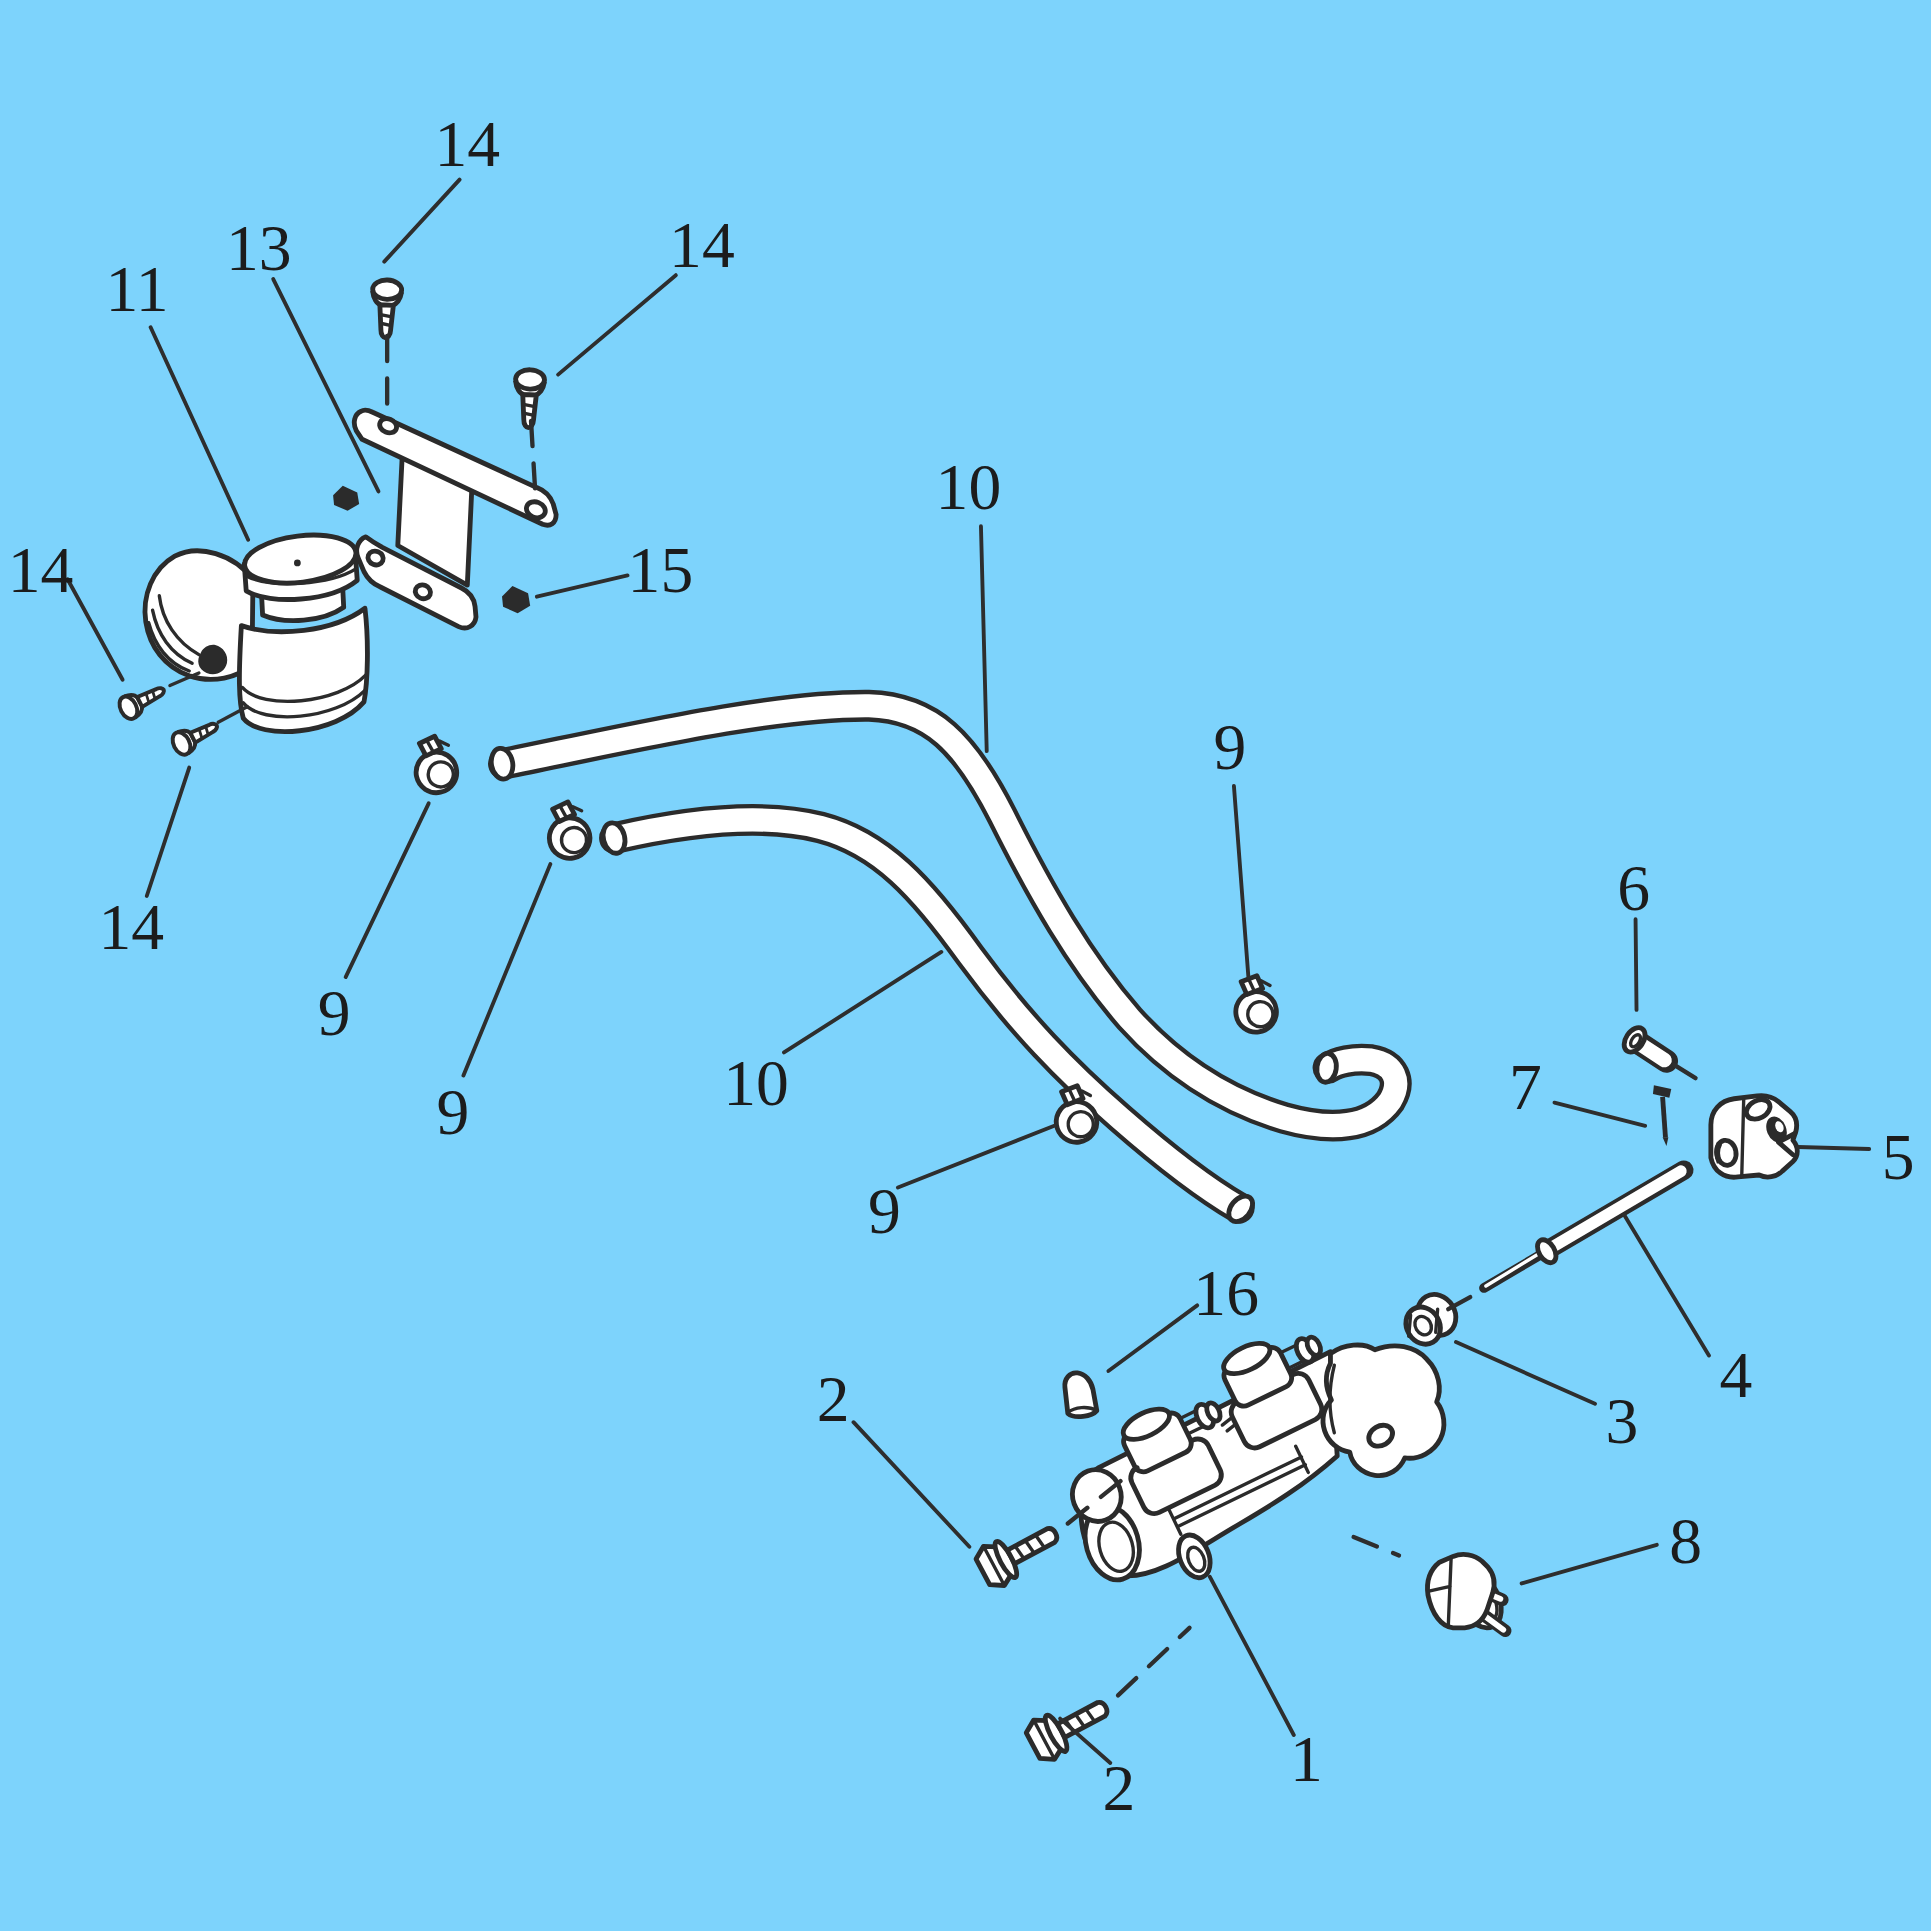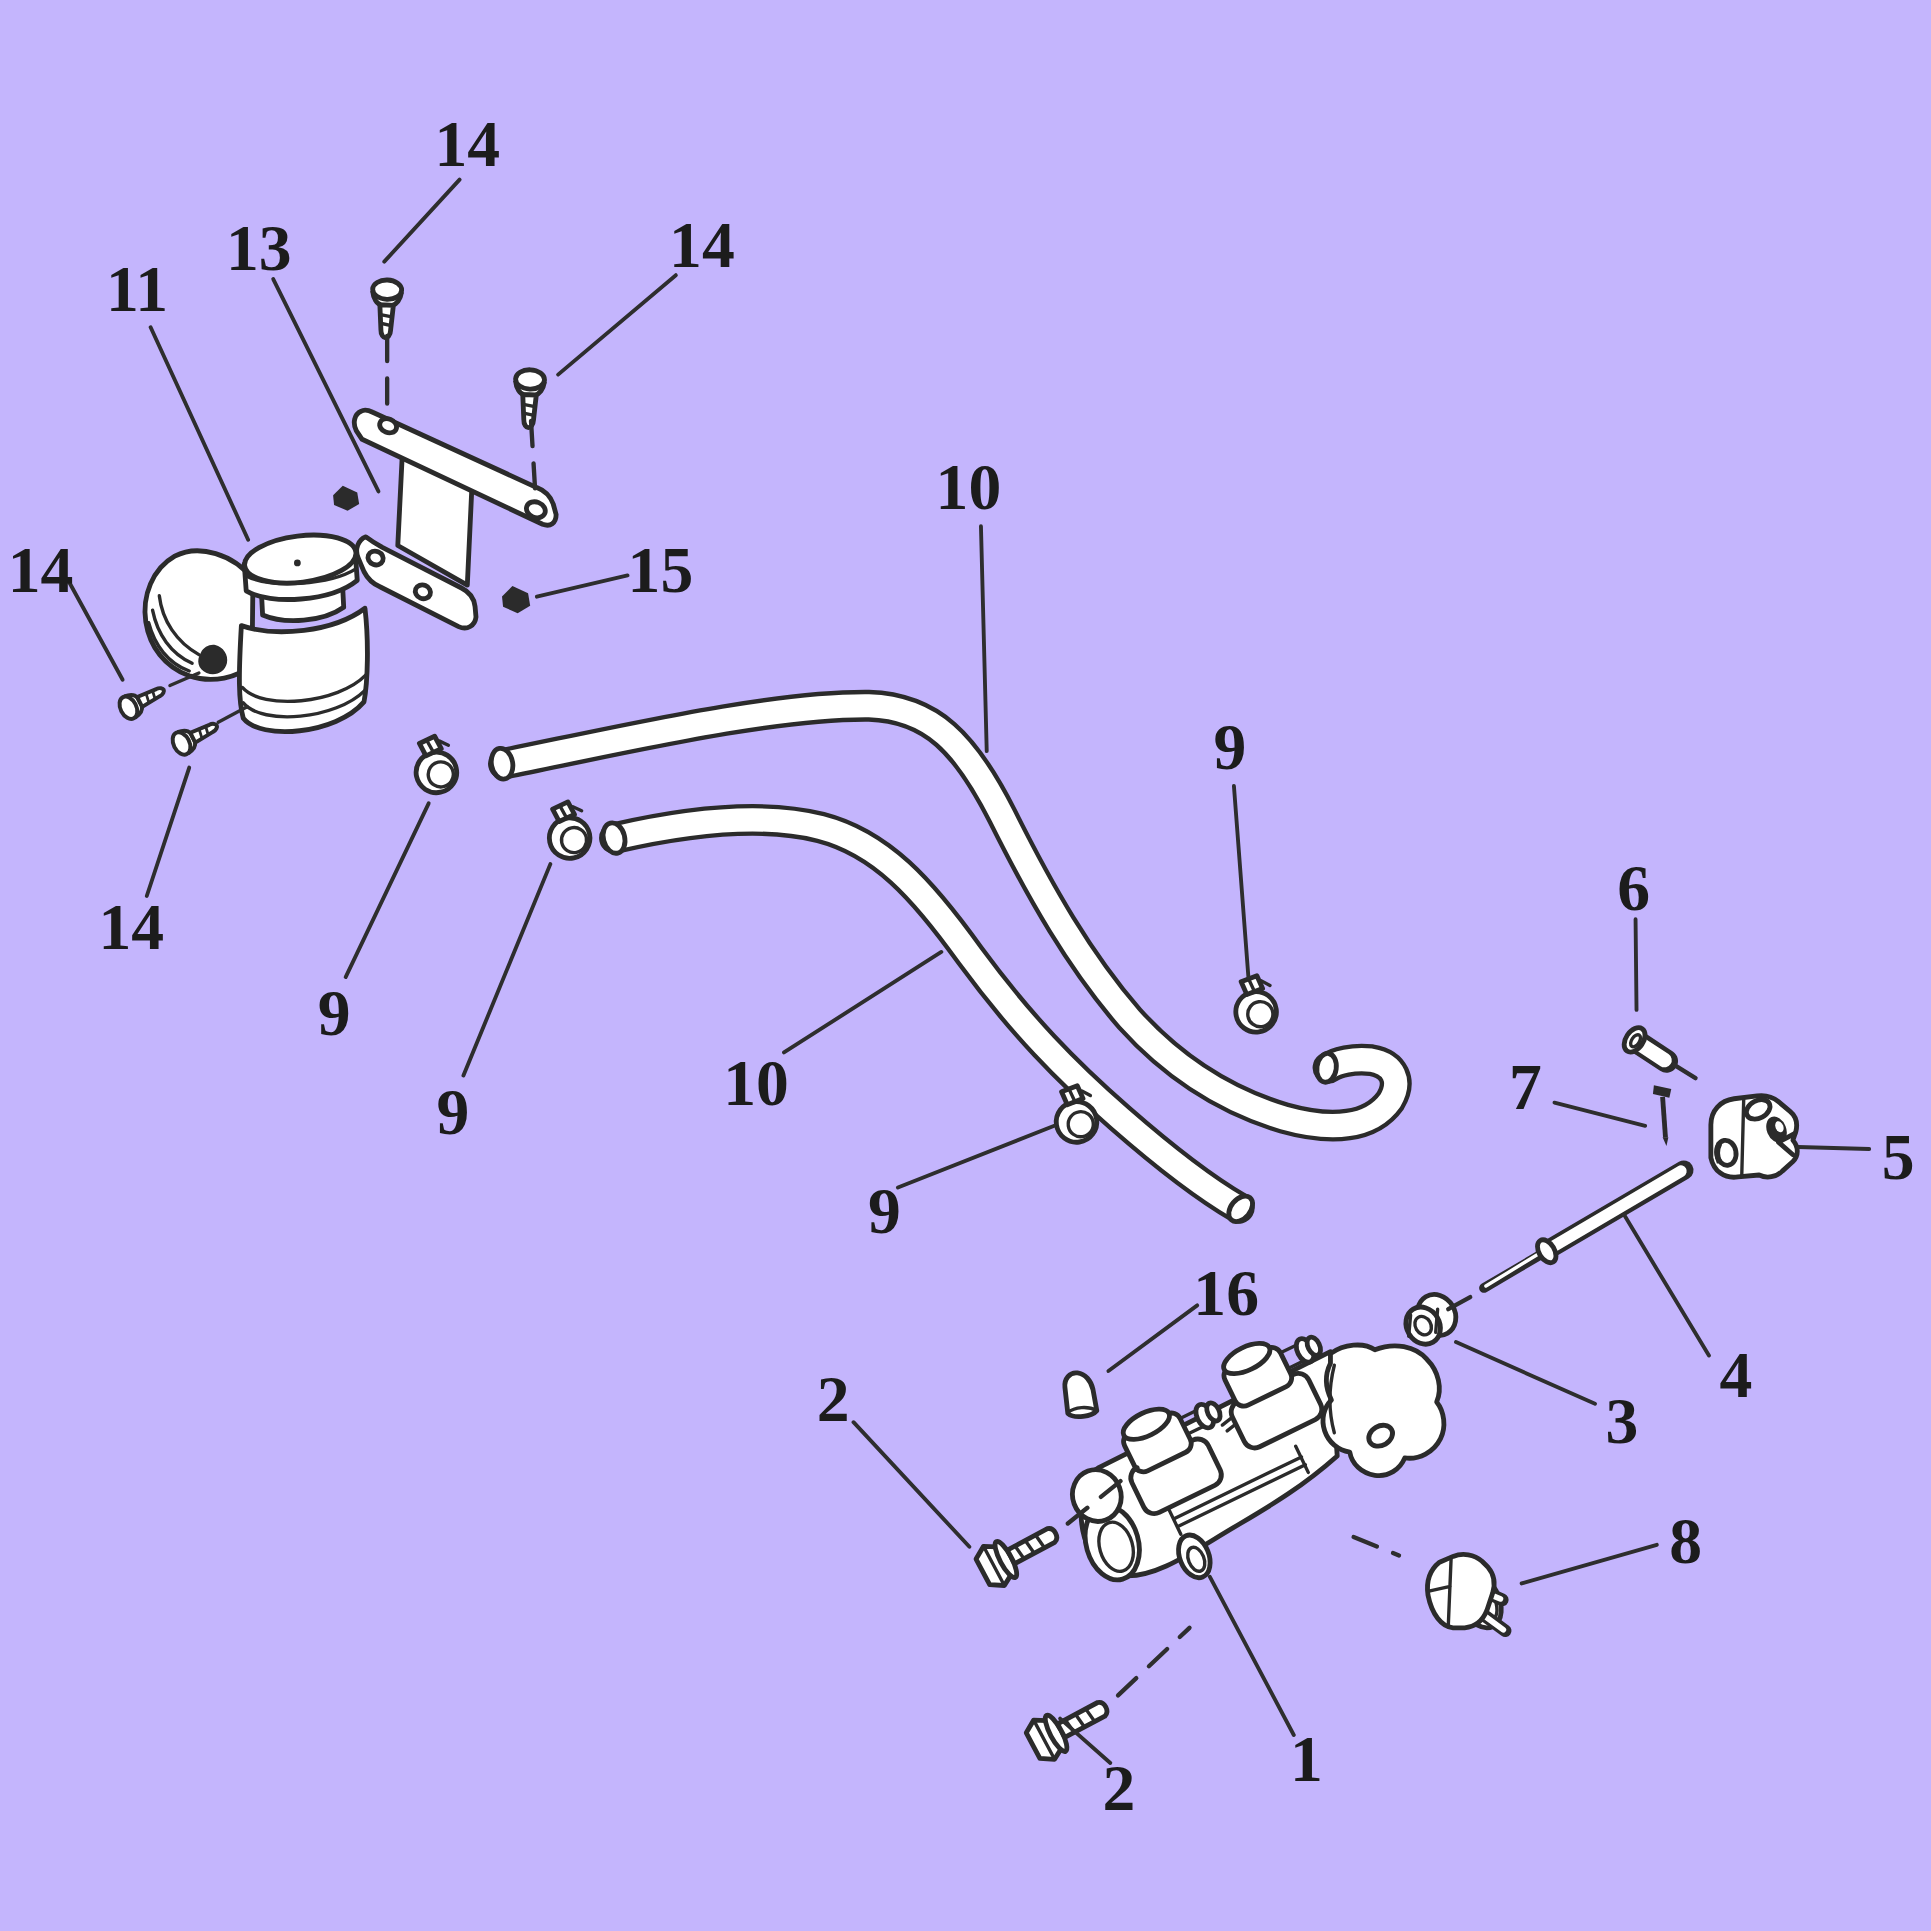--- a/index.html
+++ b/index.html
@@ -1,16 +1,16 @@
 <!DOCTYPE html>
 <html><head>
 <meta charset="utf-8">
 <style>
   html,body{margin:0;padding:0;background:#ffffff;}
-  .stage{width:1931px;height:1931px;background:#c4b5fd;position:relative;font-weight:bold;}
+  .stage{width:1931px;height:1931px;background:#7dd3fc;position:relative;}
   svg{display:block;}
   .callout{font-family:"Liberation Serif","DejaVu Serif",serif;font-size:68px;fill:#1c1c1c;text-anchor:middle;}
   .leader{stroke:#2e2e2e;stroke-width:4;fill:none;stroke-linecap:round;}
   .thinline{stroke:#2e2e2e;stroke-width:3.5;fill:none;stroke-linecap:round;}
   .dashed{stroke:#2e2e2e;stroke-width:4.5;fill:none;stroke-dasharray:26 18;stroke-linecap:round;}
   .ink{stroke:#2b2b2b;fill:none;stroke-width:5;stroke-linejoin:round;stroke-linecap:round;}
   .inkf{stroke:#2b2b2b;fill:#ffffff;stroke-width:5;stroke-linejoin:round;}
   .inkt{stroke:#2b2b2b;fill:none;stroke-width:3.5;stroke-linejoin:round;stroke-linecap:round;}
   .dark{fill:#2b2b2b;stroke:none;}
   .hoseo{stroke:#2b2b2b;fill:none;stroke-width:33;stroke-linecap:round;}

